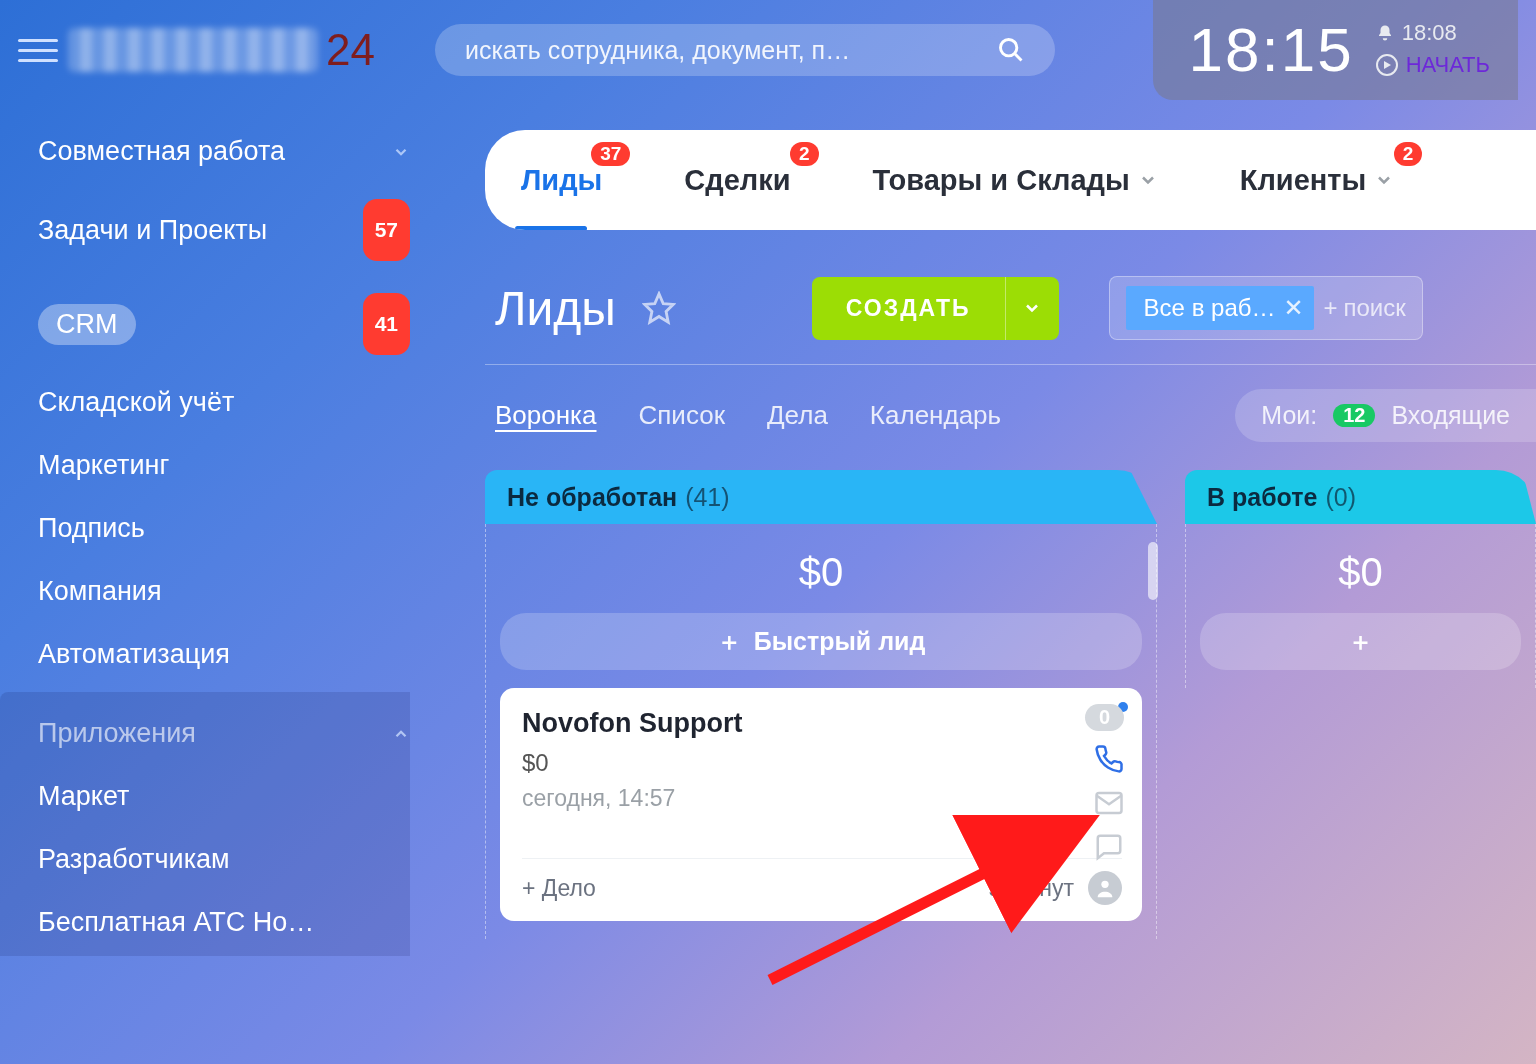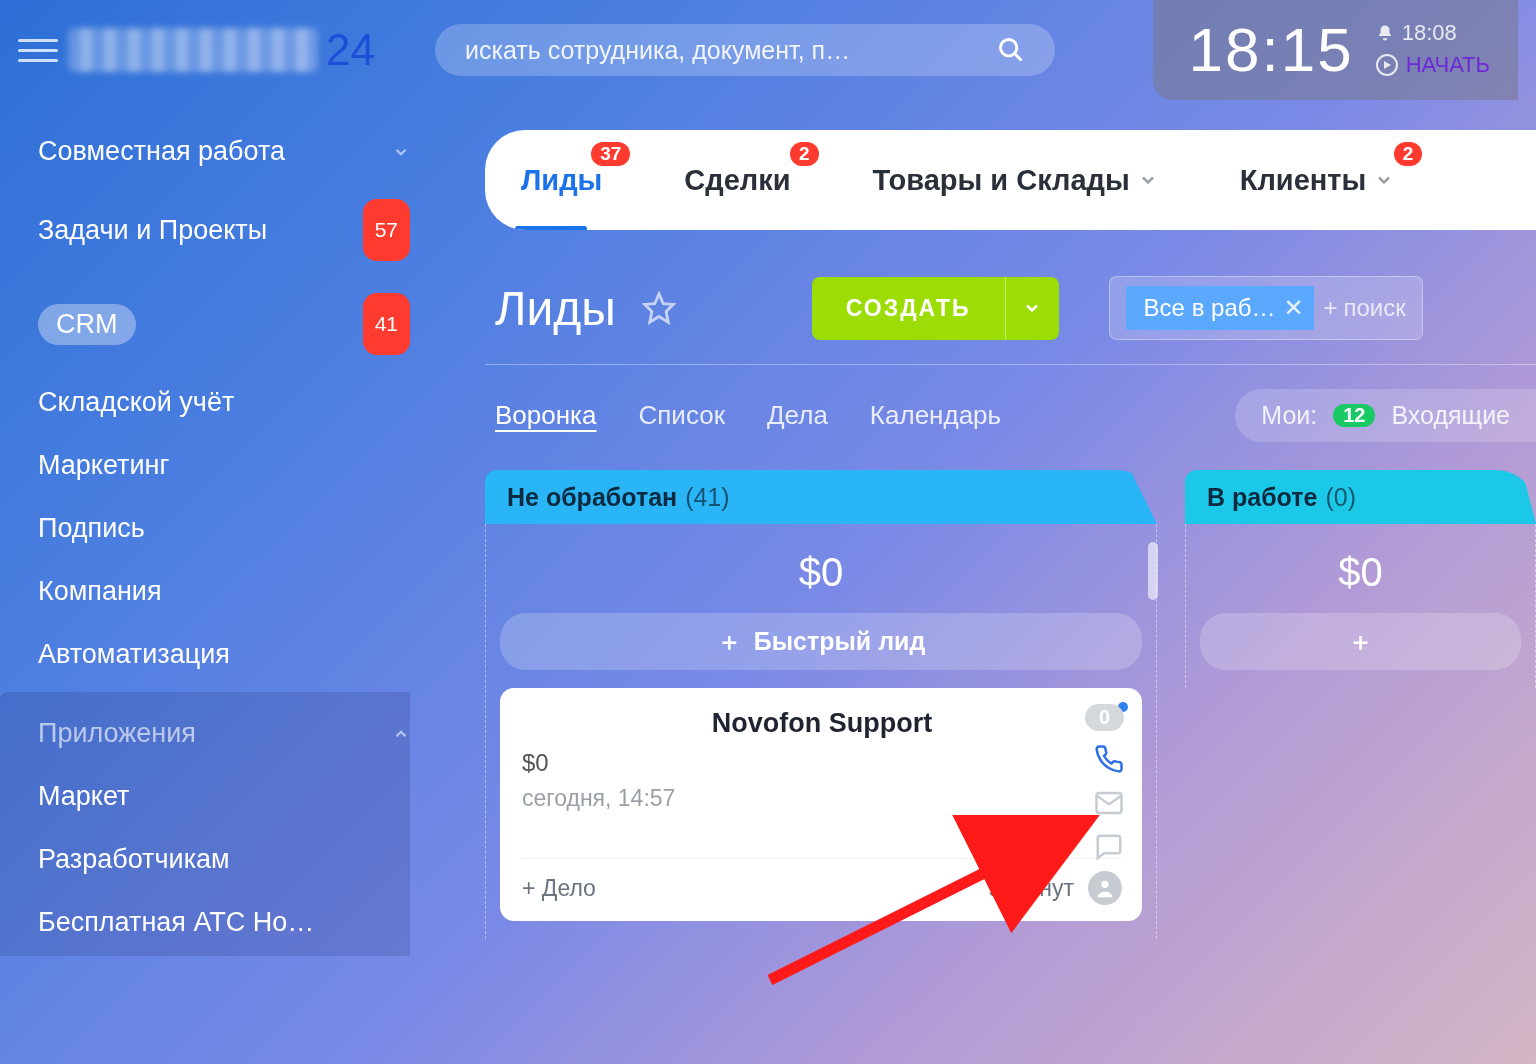--- a/index.html
+++ b/index.html
@@ -12,39 +12,39 @@
 
 
 .topbar { display: flex; align-items: center; height: 100px; padding: 0 18px; }
 .hamburger { width: 40px; display: flex; flex-direction: column; gap: 7px; cursor: pointer; }
 .hamburger span { height: 3px; background: #cfe0ff; border-radius: 2px; }
 .brand { margin-left: 10px; display: flex; align-items: center; gap: 8px; }
 .brand .blur { width: 250px; height: 44px; border-radius: 6px;
   background: repeating-linear-gradient(90deg, rgba(255,255,255,0.25) 0 12px, rgba(255,255,255,0.45) 12px 24px);
   filter: blur(3px);
 }
-.brand .twentyfour { color: #1d4ed8; font-size: 44px; font-weight: 300; }
+.brand .twentyfour { color: #7f1d1d; font-size: 44px; font-weight: 300; }
 .search-wrap { flex: 0 0 620px; margin-left: 60px; background: rgba(255,255,255,0.22); border-radius: 36px; height: 52px; display: flex; align-items: center; padding: 0 30px; }
 .search-wrap input { flex: 1; background: transparent; border: none; outline: none; font-size: 25px; color: #fff; }
 .search-wrap input::placeholder { color: rgba(255,255,255,0.9); }
 .search-icon { width: 28px; height: 28px; }
 .clock-block { margin-left: auto; background: rgba(120,120,140,0.55); border-radius: 0 0 0 20px; padding: 12px 28px 14px 36px; display: flex; align-items: center; gap: 22px; height: 100px; }
 .clock-time { font-size: 62px; font-weight: 300; letter-spacing: 2px; }
 .clock-right { display: flex; flex-direction: column; gap: 6px; font-size: 22px; }
 .clock-right .row1 { display: flex; align-items: center; gap: 8px; color: #e8eaf0; }
 .clock-right .row2 { display: flex; align-items: center; gap: 8px; color: #6d28d9; }
 .bell-fill { fill: #e8eaf0; }
 .play-circle { width: 22px; height: 22px; border: 2px solid #e8eaf0; border-radius: 50%; display: inline-flex; align-items: center; justify-content: center; }
 .play-tri { width: 0; height: 0; border-left: 7px solid #e8eaf0; border-top: 4px solid transparent; border-bottom: 4px solid transparent; margin-left: 2px; }
 
 
 .sidebar { position: absolute; top: 120px; left: 0; width: 410px; padding-left: 38px; }
 .side-item { display: flex; align-items: center; gap: 0; font-size: 27px; color: #fff; padding: 16px 0; cursor: pointer; justify-content: space-between; }
 .side-chevron { opacity: .75; }
-.side-badge { background: #ff3b30; color: #fff; border-radius: 14px; padding: 19px 12px; font-size: 21px; font-weight: 400; }
+.side-badge { background: #ff3b30; color: #fff; border-radius: 14px; padding: 19px 12px; font-size: 21px; font-weight: 700; }
 .crm-pill { background: rgba(255,255,255,0.35); border-radius: 22px; padding: 5px 18px; font-weight: 500; }
 .apps-group { background: rgba(0,0,60,0.12); border-radius: 8px 0 0 0; margin-left: -38px; padding-left: 38px; padding-top: 10px; padding-bottom: 2px; margin-top: 6px; }
 .apps-group .side-item { color: rgba(255,255,255,0.62); }
 .apps-children .side-item { color: #fff; }
 
 
 .main { position: absolute; left: 485px; top: 130px; right: 0; }
 .tabs-bar { background: #fff; border-radius: 40px 0 0 40px; height: 100px; display: flex; align-items: center; color: #1f2430; padding: 0 30px; gap: 70px; overflow: hidden; }
 .tab { position: relative; font-size: 29px; font-weight: 600; color: #2a2f3a; display: flex; align-items: center; gap: 8px; padding: 0 6px; cursor: pointer; }
 .tab.active { color: #1a73e8; }
@@ -76,21 +76,21 @@
 .kanban { display: flex; gap: 28px; margin-top: 28px; }
 .col { width: 672px; display: flex; flex-direction: column; }
 .col2 { flex: 1; min-width: 320px; }
 .col-head { background: #29b5f6; color: #0b2a40; height: 54px; border-radius: 12px 40px 0 0; display: flex; align-items: center; padding: 0 22px; font-size: 25px; font-weight: 700; gap: 8px; position: relative; clip-path: polygon(0 0, 96% 0, 100% 100%, 0 100%); }
 .col2 .col-head { background: #1cc8e8; }
 .col-head .count { font-weight: 400; color: rgba(12,40,60,0.7); }
 .col-body { border-left: 1px dashed rgba(255,255,255,0.45); border-right: 1px dashed rgba(255,255,255,0.45); padding: 18px 14px; position: relative; }
 .col-sum { text-align: center; font-size: 40px; font-weight: 400; color: #fff; margin: 8px 0 18px; }
 .quick-btn { background: rgba(255,255,255,0.2); border-radius: 26px; padding: 12px; text-align: center; font-size: 25px; font-weight: 600; display: flex; align-items: center; justify-content: center; gap: 12px; cursor: pointer; }
 .lead-card { background: #fff; color: #1f2430; border-radius: 14px; margin-top: 18px; padding: 20px 20px 16px 22px; position: relative; }
-.lead-card .title { font-size: 27px; font-weight: 700; text-align: center; }
+.lead-card .title { font-size: 27px; font-weight: 700; }
 .lead-card .amount { font-size: 24px; color: #555; margin-top: 10px; }
 .lead-card .date { font-size: 23px; color: #9aa0a6; margin-top: 8px; }
 .lead-card .badge-oval { position: absolute; top: 16px; right: 18px; background: #d5d9de; color: #fff; border-radius: 16px; padding: 2px 14px; font-size: 20px; font-weight: 700; }
 .lead-card .dot { position: absolute; top: 14px; right: 14px; width: 10px; height: 10px; background: #2f80ed; border-radius: 50%; }
 .lead-card .icons { position: absolute; right: 18px; top: 56px; display: flex; flex-direction: column; gap: 14px; }
 .lead-card .icons svg { width: 30px; height: 30px; }
 .lead-card .foot { display: flex; align-items: center; justify-content: space-between; border-top: 1px solid #eef1f4; margin-top: 46px; padding-top: 12px; color: #6b7280; font-size: 23px; }
 .lead-card .avatar { width: 34px; height: 34px; border-radius: 50%; background: #c7ccd3; display: flex; align-items: center; justify-content: center; }
 .scroll-thumb { position: absolute; right: -2px; top: 18px; width: 10px; height: 58px; background: rgba(255,255,255,0.6); border-radius: 6px; }
 

